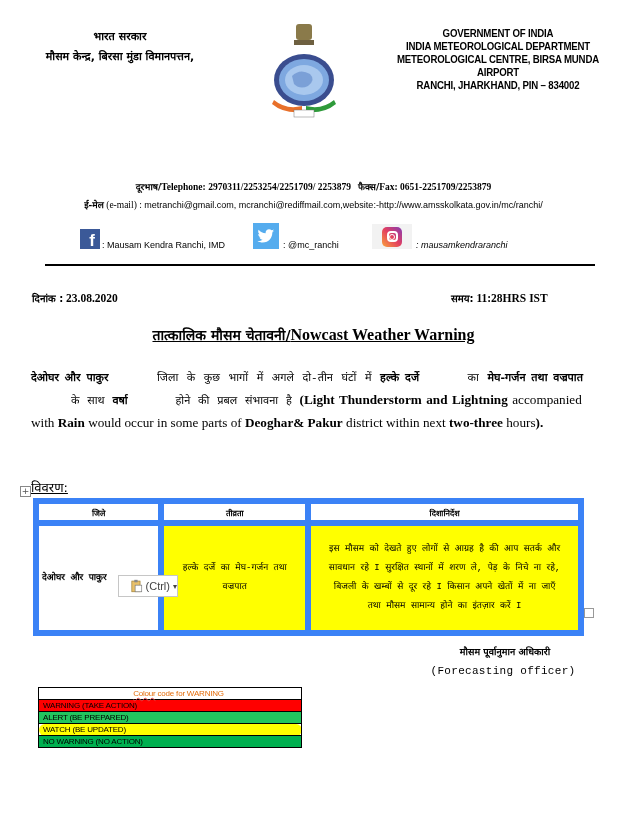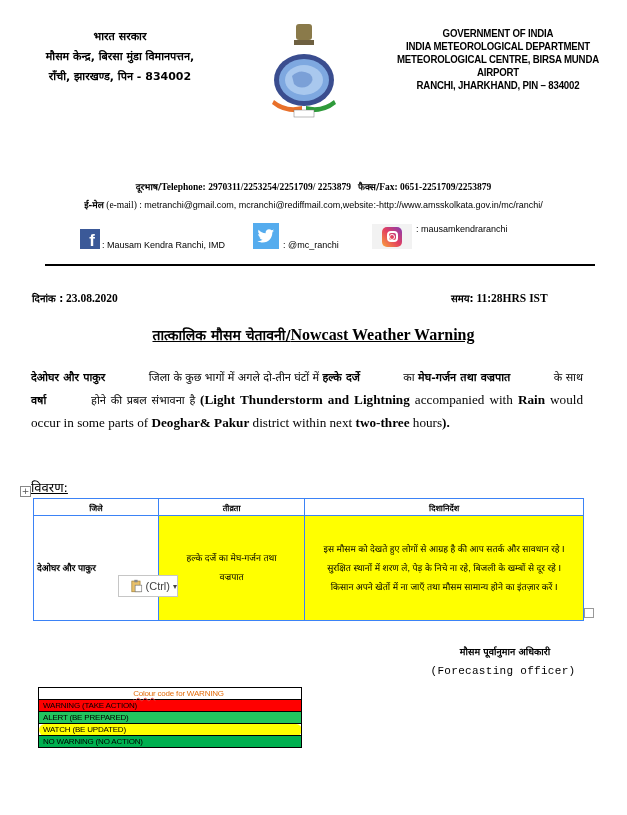--- a/index.html
+++ b/index.html
@@ -11,47 +11,46 @@
   .contact .lbl { font-family:"DejaVu Sans", sans-serif; font-weight:bold; font-size:9px; }
   .contact .bold { font-weight:bold; }
   .mail { font-family:"Liberation Sans", sans-serif; font-size:9px; }
   .social { font-family:"Liberation Sans", sans-serif; font-size:9px; }
   .icon-box { position:absolute; display:flex; align-items:center; justify-content:center; }
   .rule { position:absolute; left:45px; width:550px; height:2px; background:#000; top:264px; }
   .meta { font-size:11.5px; font-weight:bold; }
   .title { font-size:16px; font-weight:bold; text-decoration:underline; text-align:center; width:627px; left:0; top:325px; }
   .title .hi { font-family:"DejaVu Sans", sans-serif; font-size:14px; }
   .para { left:31px; width:552px; top:366px; font-size:13.2px; line-height:22px; text-align:justify; }
-  .para .hi { font-family:Liberation Sans, sans-serif; font-size:11px;margin-left:40px; }
+  .para .hi { font-family:Liberation Mono, monospace; font-size:11px;margin-left:40px; }
   .para .hib { font-family:"DejaVu Sans", sans-serif; font-size:11px; font-weight:bold; }
   .vivaran { left:31px; top:478px; font-family:"DejaVu Sans", sans-serif; font-size:13px; text-decoration:underline; }
   .move-handle { left:20px; top:486px; width:9px; height:9px; border:1px solid #888; font-size:9px; line-height:9px; text-align:center; color:#555; font-family:"DejaVu Sans", sans-serif; }
   table.warn { position:absolute; left:33px; top:498px; width:551px; border-collapse:collapse; }
-  table.warn td, table.warn th { border:1px solid #3b82f6; font-family:Liberation Sans, sans-serif; text-align:center; vertical-align:middle; }
+  table.warn td, table.warn th { border:6px solid #3b82f6; font-family:Liberation Mono, monospace; text-align:center; vertical-align:middle; }
   table.warn th { height:16px; font-size:8px; font-weight:bold; padding:0; }
   table.warn td { height:92px; font-size:9px; line-height:19px; }
   .yellow { background:#ffff00; }
   .c1 { width:125px; } .c2 { width:146px; } .c3 { width:280px; }
   .dist { font-weight:bold; font-size:9.5px; text-align:left !important; padding-left:3px; }
   .paste { left:118px; top:575px; width:60px; height:22px; border:1px solid #c6c6c6; background:#fff; font-family:"Liberation Sans", sans-serif; font-size:11px; color:#444; display:flex; align-items:center; gap:3px; padding-left:12px; box-sizing:border-box; }
   .resize-handle { left:584px; top:608px; width:8px; height:8px; border:1px solid #999; background:#fff; }
   .sig-hi { left:440px; top:645px; width:130px; text-align:center; font-family:"DejaVu Sans", sans-serif; font-weight:bold; font-size:9.5px; }
   .sig-en { left:428px; top:665px; width:150px; text-align:center; font-family:"Liberation Mono", monospace; font-size:11px; letter-spacing:0.3px; }
   table.legend { position:absolute; left:38px; top:687px; width:264px; border-collapse:collapse; font-family:"Liberation Sans", sans-serif; font-size:8px; }
   table.legend td { border:1px solid #000; height:11px; padding:0 0 0 4px; line-height:11px; letter-spacing:-0.2px; }
   table.legend .lhead { text-align:center; color:#e36c0a; padding:0; }
   table.legend .lhead u { text-decoration:underline wavy #e04040;padding-left:17px; }
 </style>
 </head>
 <body>
 
 <div class="abs hin-head" style="left:20px; top:27px; width:200px;">
   <div>भारत सरकार</div>
   <div>मौसम केन्द्र, बिरसा मुंडा विमानपत्तन,</div>
-  <div>राँची,  झारखण्ड, पिन - 834002</div>
 </div>
 
 <div class="abs" style="left:266px; top:20px; width:76px; height:100px;">
   <svg width="76" height="100" viewBox="0 0 76 100">
     <rect x="30" y="4" width="16" height="16" rx="3" fill="#8a7a4a"></rect>
     <rect x="28" y="20" width="20" height="5" fill="#6e6040"></rect>
     <ellipse cx="38" cy="60" rx="30" ry="26" fill="#3a4d8f"></ellipse>
     <ellipse cx="38" cy="60" rx="25" ry="21" fill="#7ea8e0"></ellipse>
     <ellipse cx="38" cy="60" rx="19" ry="15" fill="#a9c8ee"></ellipse>
     <path d="M26 56 Q34 48 44 54 Q50 60 42 66 Q34 70 28 64 Z" fill="#5d86c8" opacity="0.6"></path>
@@ -92,21 +91,21 @@
 </div>
 <div class="abs social" style="left:283px; top:240px;">: @mc_ranchi</div>
 
 <div class="icon-box" style="left:372px; top:224px; width:40px; height:25px; background:#f2f2f2;">
   <div style="width:20px; height:20px; border-radius:5px; background:linear-gradient(45deg,#f9a23a,#e4405f 50%,#833ab4); display:flex; align-items:center; justify-content:center;">
     <div style="width:11px; height:11px; border:2px solid #fff; border-radius:4px; box-sizing:border-box; display:flex; align-items:center; justify-content:center;">
       <div style="width:4px; height:4px; border:1.5px solid #fff; border-radius:50%;"></div>
     </div>
   </div>
 </div>
-<div class="abs social" style="left:416px; top:224px;">: mausamkendraranchi</div>
+<div class="abs social" style="left:416px; top:240px;font-style:italic;">: mausamkendraranchi</div>
 
 <div class="rule"></div>
 
 <div class="abs meta" style="left:32px; top:291px;">
   <span style="font-family:'DejaVu Sans',sans-serif; font-size:10px;">दिनांक :</span>
   <span>23.08.2020</span>
 </div>
 <div class="abs meta" style="left:451px; top:291px;">
   <span style="font-family:'DejaVu Sans',sans-serif; font-size:10px;">समय:</span>
   <span>11:28HRS IST</span>

